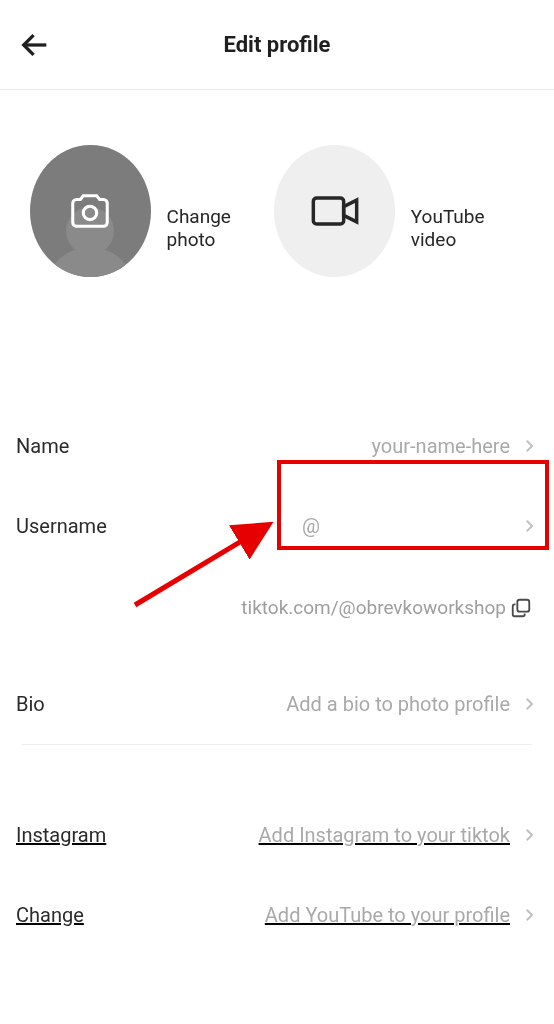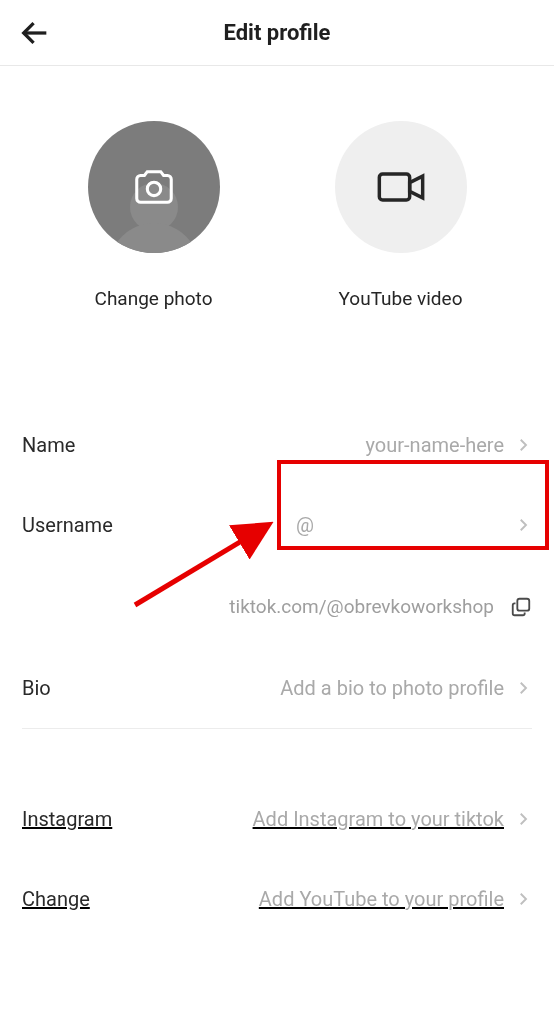--- a/index.html
+++ b/index.html
@@ -7,21 +7,21 @@
       width: 554px;
       height: 1024px;
       font-family: -apple-system, BlinkMacSystemFont, "Segoe UI", Roboto, Helvetica, Arial, sans-serif;
       background: #fff;
       position: relative;
     }
     .header {
       display: flex;
       align-items: center;
       justify-content: center;
-      height: 66px;
+      height: 90px;
       border-bottom: 1px solid #e8e8e8;
       position: relative;
     }
     .back-btn {
       position: absolute;
       left: 18px;
       top: 50%;
       transform: translateY(-50%);
       cursor: pointer;
       display: flex;
@@ -33,23 +33,24 @@
       font-weight: 700;
       color: #1f1f1f;
     }
     .media-row {
       display: flex;
       justify-content: space-around;
       padding: 55px 30px 20px 30px;
     }
     .media-item {
       display: flex;
-      flex-direction: column;
+      flex-direction: row;
       align-items: center;
       cursor: pointer;
+      gap: 16px;
     }
     .media-circle {
       width: 132px;
       height: 132px;
       border-radius: 50%;
       display: flex;
       align-items: center;
       justify-content: center;
       margin-bottom: 34px;
       position: relative;
@@ -72,21 +73,21 @@
       border-radius: 50%;
       background: #8a8a8a;
       bottom: -60px;
     }
     .camera-icon { position: relative; z-index: 2; }
     .media-label {
       font-size: 19px;
       color: #262626;
     }
     .fields {
-      padding: 0 22px;
+      padding: 0 16px;
       margin-top: 75px;
     }
     .field-row {
       display: flex;
       align-items: center;
       justify-content: space-between;
       height: 80px;
       cursor: pointer;
       position: relative;
     }
@@ -118,22 +119,22 @@
       left: 120px;
       top: 515px;
       pointer-events: none;
     }
     .profile-url-row {
       display: flex;
       align-items: center;
       justify-content: flex-end;
       padding: 0 22px;
       margin-top: 30px;
-      margin-bottom: 30px;
-      gap: 16px;
+      margin-bottom: 45px;
+      gap: 4px;
     }
     .profile-url {
       font-size: 19px;
       color: #9e9e9e;
     }
     .copy-icon { color: #4a4a4a; cursor: pointer; }
     .section-divider {
       border: none;
       border-top: 1px solid #ececec;
       margin: 0 22px;

